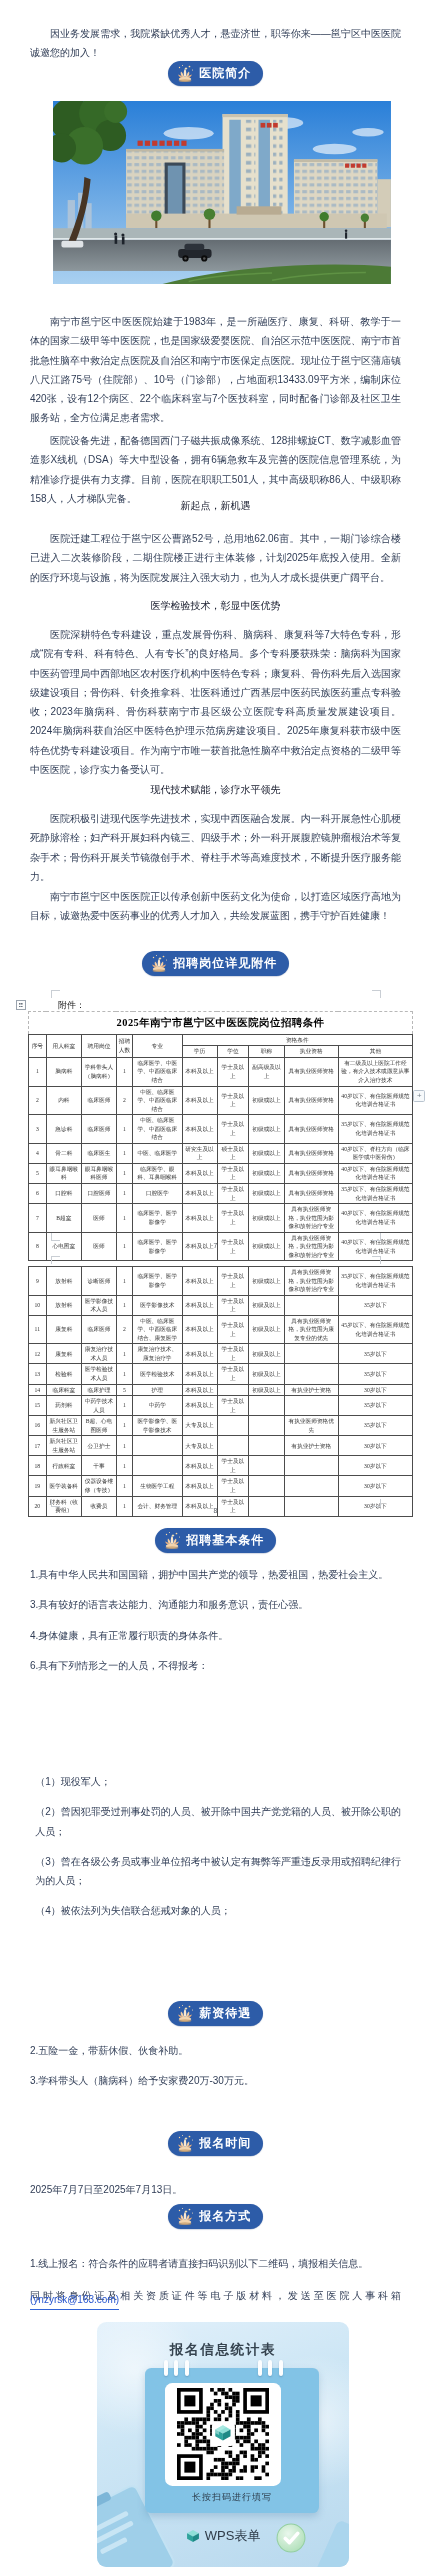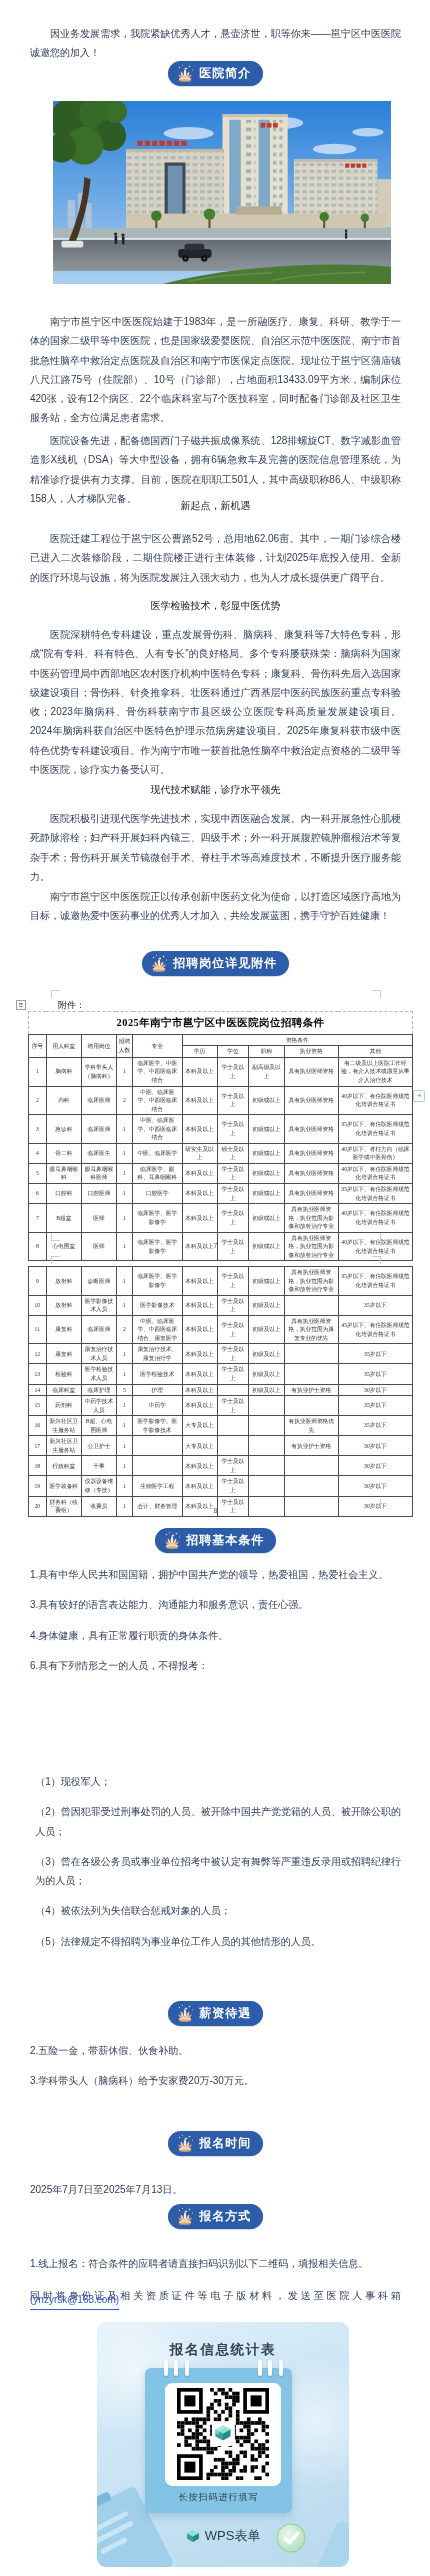--- a/index.html
+++ b/index.html
@@ -54,21 +54,21 @@
   .spread{text-align:justify;text-align-last:justify;}
   .email-link{position:absolute;left:30px;top:2294px;font-size:10px;color:#2957d0;
               border-bottom:1.6px solid #2f62d8;padding-bottom:4px;text-decoration:none;}
   
   .qr-card{position:absolute;left:97px;top:2322px;width:252px;height:245px;border-radius:9.4px;
            overflow:hidden;background:linear-gradient(160deg,#e3f1fb 0%,#cde6f5 38%,#b9d9ee 100%);}
   .qr-card .glow{position:absolute;width:136px;height:136px;border-radius:50%;
            background:radial-gradient(circle,rgba(255,255,255,.55),rgba(255,255,255,0) 70%);}
   .qr-title{position:absolute;left:0;top:19px;width:100%;text-align:center;font-size:13.6px;
             font-weight:bold;color:#35434f;letter-spacing:1.6px;}
-  .calendar{position:absolute;left:48px;top:46px;width:147px;height:145px;background:#82c3e6;
+  .calendar{position:absolute;left:48px;top:46px;width:174px;height:145px;background:#82c3e6;
             border-radius:6.3px;
             background-image:
               linear-gradient(rgba(255,255,255,.12) 0.5px,transparent 0.5px),
               linear-gradient(90deg,rgba(255,255,255,.12) 0.5px,transparent 0.5px);
             background-size:13px 13px;box-shadow:0 3.1px 7.3px rgba(70,120,160,.25);}
   .pin{position:absolute;top:-8.4px;width:4.2px;height:16.7px;background:#fdfeff;border-radius:2.1px;
        box-shadow:0 1px 1.6px rgba(60,100,140,.35);}
   .qr-panel{position:absolute;left:20.4px;top:14.6px;width:116px;height:103px;background:#ffffff;
             border-radius:7.3px;display:flex;align-items:center;justify-content:center;}
   .qr-caption{position:absolute;left:0;top:123px;width:100%;text-align:center;font-size:9px;
@@ -620,21 +620,20 @@
     <div>1.具有中华人民共和国国籍，拥护中国共产党的领导，热爱祖国，热爱社会主义。</div>
     <div>3.具有较好的语言表达能力、沟通能力和服务意识，责任心强。</div>
     <div>4.身体健康，具有正常履行职责的身体条件。</div>
     <div>6.具有下列情形之一的人员，不得报考：</div>
   </div>
 <div class="list-block sub-block" style="top:1772px">
     <div>（1）现役军人；</div>
     <div>（2）曾因犯罪受过刑事处罚的人员、被开除中国共产党党籍的人员、被开除公职的人员；</div>
     <div>（3）曾在各级公务员或事业单位招考中被认定有舞弊等严重违反录用或招聘纪律行为的人员；</div>
     <div>（4）被依法列为失信联合惩戒对象的人员；</div>
-    <div>（5）法律规定不得招聘为事业单位工作人员的其他情形的人员。</div>
   </div>
 
 <div class="badge-row" style="top:2001px">
   <span class="badge">
       <span class="lotus-slot">
   <svg width="20" height="20" viewBox="0 0 40 40">
     <circle cx="9" cy="7" r="1.4" fill="#ffd9a0"></circle>
     <circle cx="15" cy="3" r="1.0" fill="#ffe6bd"></circle>
     <circle cx="29" cy="5" r="1.7" fill="#ffd9a0"></circle>
     <circle cx="35" cy="12" r="1.0" fill="#ffe6bd"></circle>

